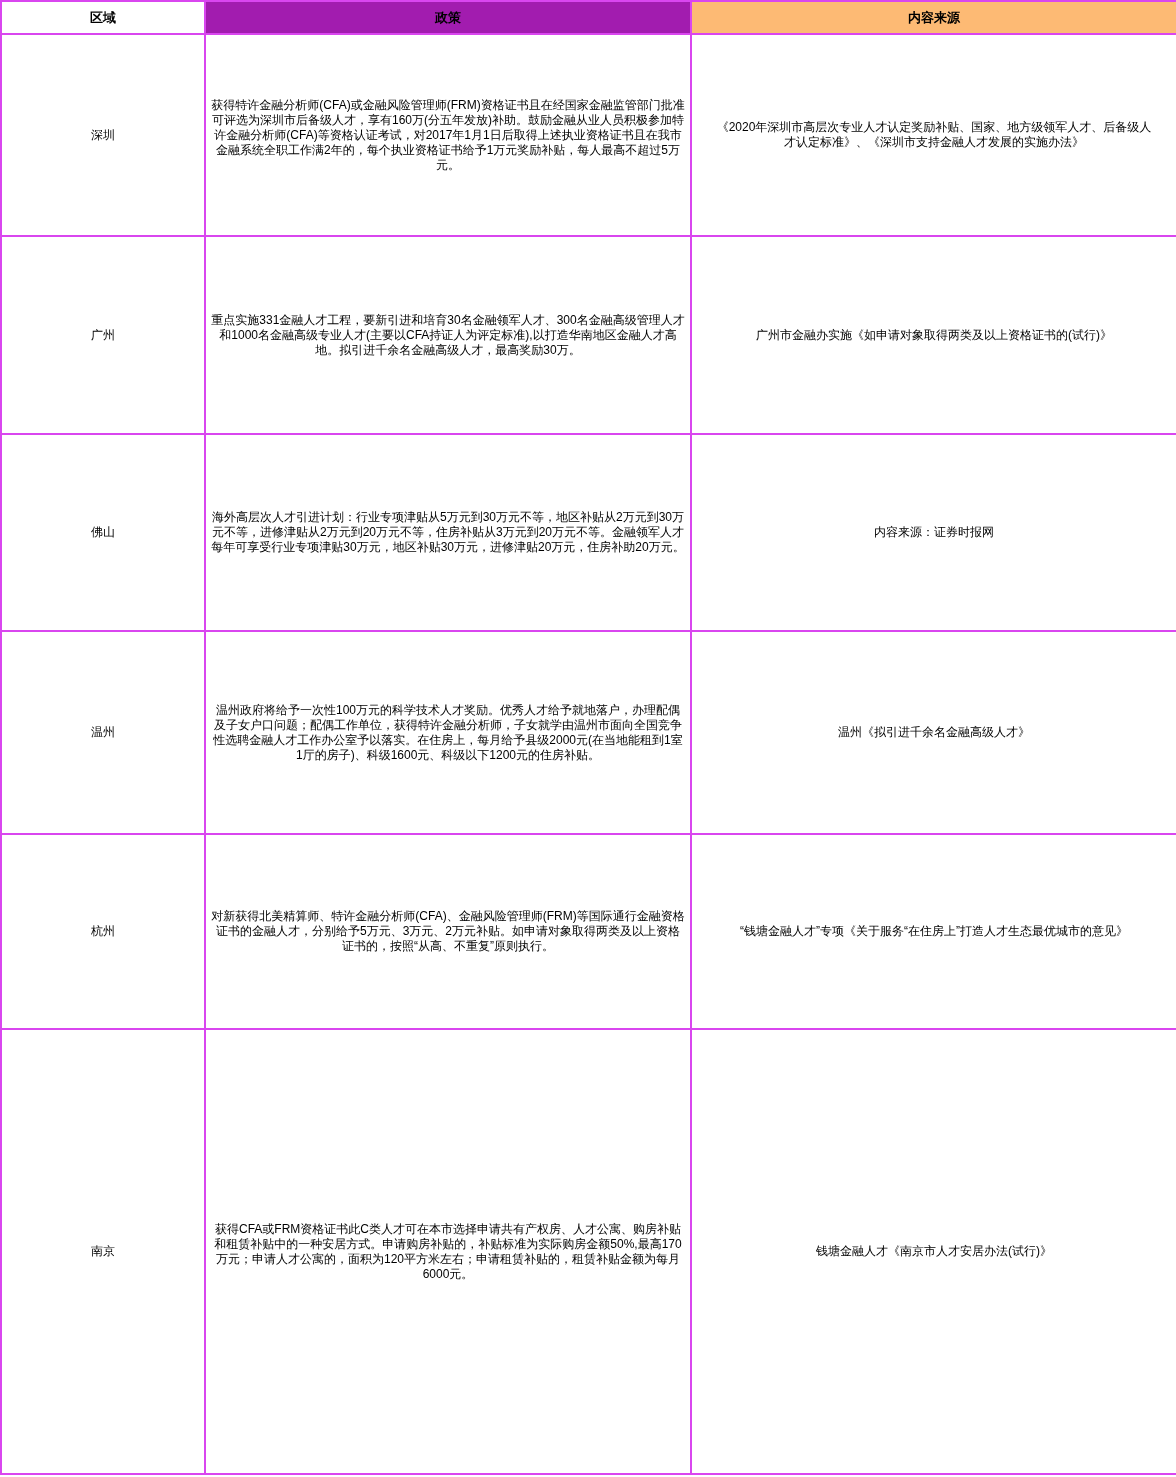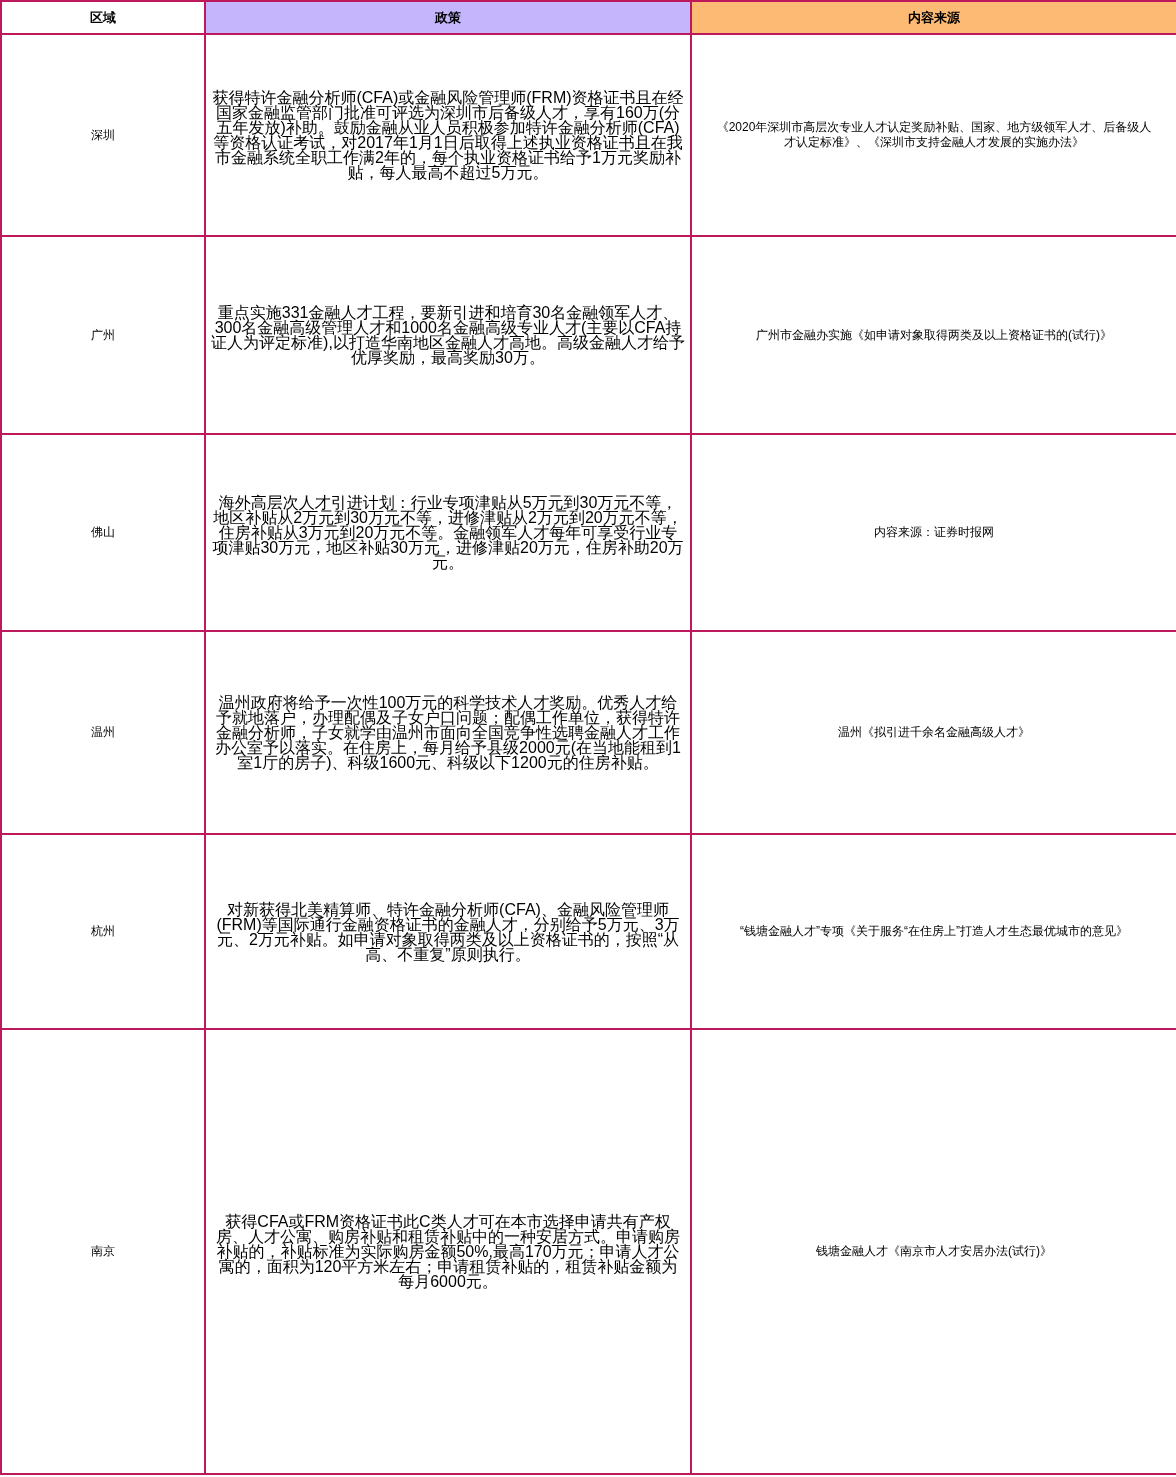--- a/index.html
+++ b/index.html
@@ -12,48 +12,48 @@
     width: 1176px;
     box-sizing: border-box;
   }
   table.policy-table {
     width: 1176px;
     table-layout: fixed;
     border-collapse: collapse;
     box-sizing: border-box;
   }
   table.policy-table td, table.policy-table th {
-    border: 2px solid #be185d;
+    border: 2px solid #d946ef;
     vertical-align: middle;
     text-align: center;
     color: #000000;
     box-sizing: border-box;
     overflow: hidden;
   }
   col.col-region { width: 204px; }
   col.col-policy { width: 486px; }
   col.col-source { width: 486px; }
 
   tr.header-row { height: 33px; }
   tr.header-row th {
     font-size: 13px;
     font-weight: bold;
     padding: 0 4px;
   }
   th.h-region { background: #ffffff; color: #000000; }
-  th.h-policy { background: #c4b5fd; color: #ffffff; }
+  th.h-policy { background: #a21caf; color: #ffffff; }
   th.h-source { background: #fdba74; color: #ffffff; }
 
   td.region-cell {
     font-size: 12px;
     background: #ffffff;
     padding: 0 16px;
   }
   td.policy-cell {
-    font-size: 16px;
+    font-size: 12px;
     line-height: 15px;
     padding: 12px 5px;
   }
   td.source-cell {
     font-size: 12px;
     line-height: 15px;
     padding: 0 20px;
   }
   tr.row-shenzhen  { height: 202px; }
   tr.row-guangzhou { height: 198px; }
@@ -80,21 +80,21 @@
       </tr>
     </thead>
     <tbody>
       <tr class="row-shenzhen">
         <td class="region-cell">深圳</td>
         <td class="policy-cell">获得特许金融分析师(CFA)或金融风险管理师(FRM)资格证书且在经国家金融监管部门批准可评选为深圳市后备级人才，享有160万(分五年发放)补助。鼓励金融从业人员积极参加特许金融分析师(CFA)等资格认证考试，对2017年1月1日后取得上述执业资格证书且在我市金融系统全职工作满2年的，每个执业资格证书给予1万元奖励补贴，每人最高不超过5万元。</td>
         <td class="source-cell">《2020年深圳市高层次专业人才认定奖励补贴、国家、地方级领军人才、后备级人才认定标准》、《深圳市支持金融人才发展的实施办法》</td>
       </tr>
       <tr class="row-guangzhou">
         <td class="region-cell">广州</td>
-        <td class="policy-cell">重点实施331金融人才工程，要新引进和培育30名金融领军人才、300名金融高级管理人才和1000名金融高级专业人才(主要以CFA持证人为评定标准),以打造华南地区金融人才高地。高级金融人才给予优厚奖励，最高奖励30万。</td>
+        <td class="policy-cell">重点实施331金融人才工程，要新引进和培育30名金融领军人才、300名金融高级管理人才和1000名金融高级专业人才(主要以CFA持证人为评定标准),以打造华南地区金融人才高地。拟引进千余名金融高级人才，最高奖励30万。</td>
         <td class="source-cell">广州市金融办实施《如申请对象取得两类及以上资格证书的(试行)》</td>
       </tr>
       <tr class="row-foshan">
         <td class="region-cell">佛山</td>
         <td class="policy-cell">海外高层次人才引进计划：行业专项津贴从5万元到30万元不等，地区补贴从2万元到30万元不等，进修津贴从2万元到20万元不等，住房补贴从3万元到20万元不等。金融领军人才每年可享受行业专项津贴30万元，地区补贴30万元，进修津贴20万元，住房补助20万元。</td>
         <td class="source-cell">内容来源：证券时报网</td>
       </tr>
       <tr class="row-wenzhou">
         <td class="region-cell">温州</td>
         <td class="policy-cell">温州政府将给予一次性100万元的科学技术人才奖励。优秀人才给予就地落户，办理配偶及子女户口问题；配偶工作单位，获得特许金融分析师，子女就学由温州市面向全国竞争性选聘金融人才工作办公室予以落实。在住房上，每月给予县级2000元(在当地能租到1室1厅的房子)、科级1600元、科级以下1200元的住房补贴。</td>

